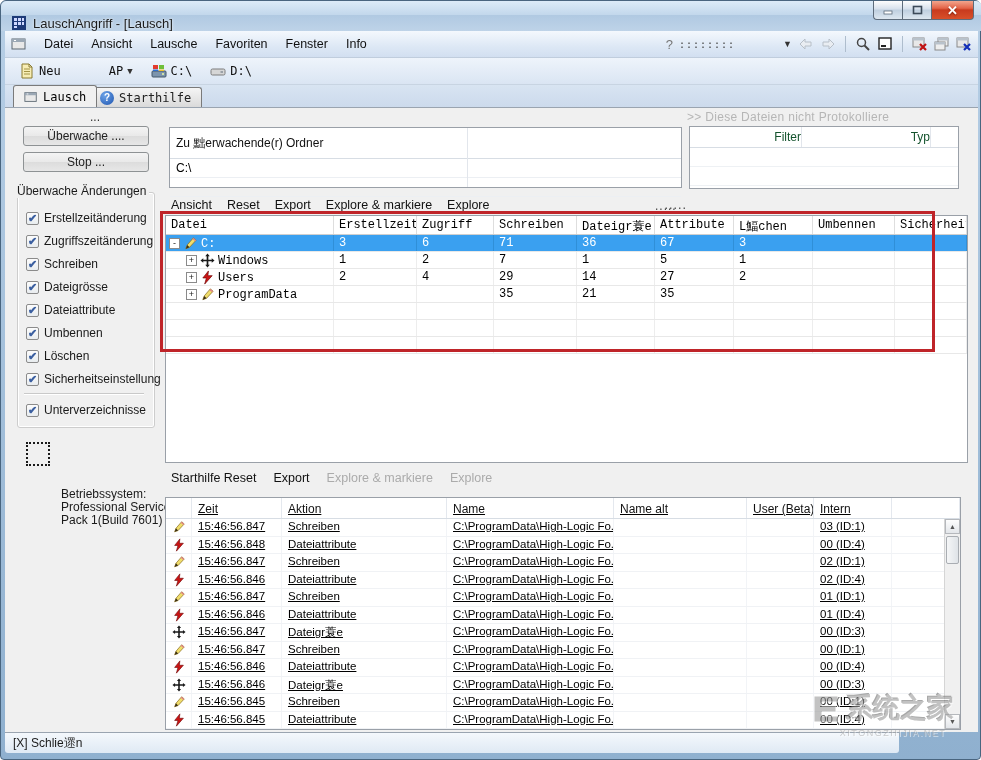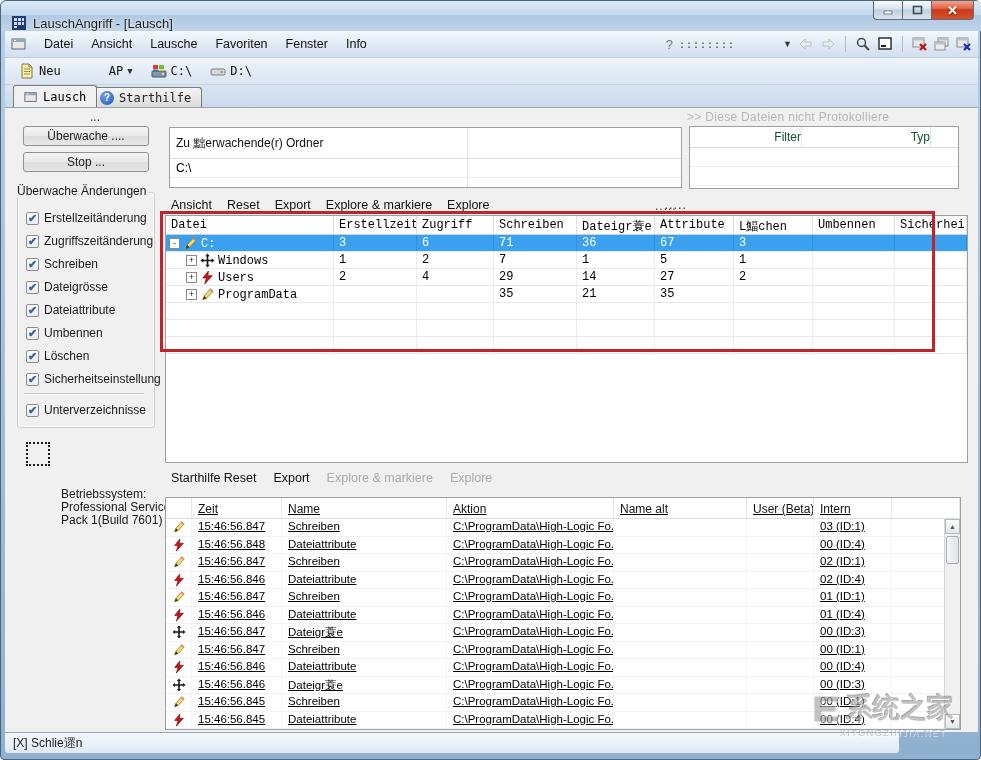--- a/index.html
+++ b/index.html
@@ -487,22 +487,22 @@
         <span class="en">Starthilfe Reset</span>
         <span class="en">Export</span>
         <span class="dis">Explore &amp; markiere</span>
         <span class="dis">Explore</span>
       </div>
 
     <div class="log-table">
       <div class="lt-grid lt-header" id="lt-header">
           <div class="lt-cell"></div>
           <div class="lt-cell">Zeit</div>
+          <div class="lt-cell">Aktion</div>
           <div class="lt-cell">Name</div>
-          <div class="lt-cell">Aktion</div>
           <div class="lt-cell">Name alt</div>
           <div class="lt-cell">User (Beta)</div>
           <div class="lt-cell">Intern</div>
           <div class="lt-cell"></div>
         </div>
       <div id="lt-body">
           <div class="lt-grid lt-row">
             <div class="lt-cell lt-icon-cell">
               <svg class="log-ico" viewBox="0 0 16 16">
                 <path d="M3 13.5 L4.5 9.5 L11 2 L14 4.5 L7 12 Z" fill="#f0dd6a" stroke="#8a6d1f" stroke-width="0.8"></path>

